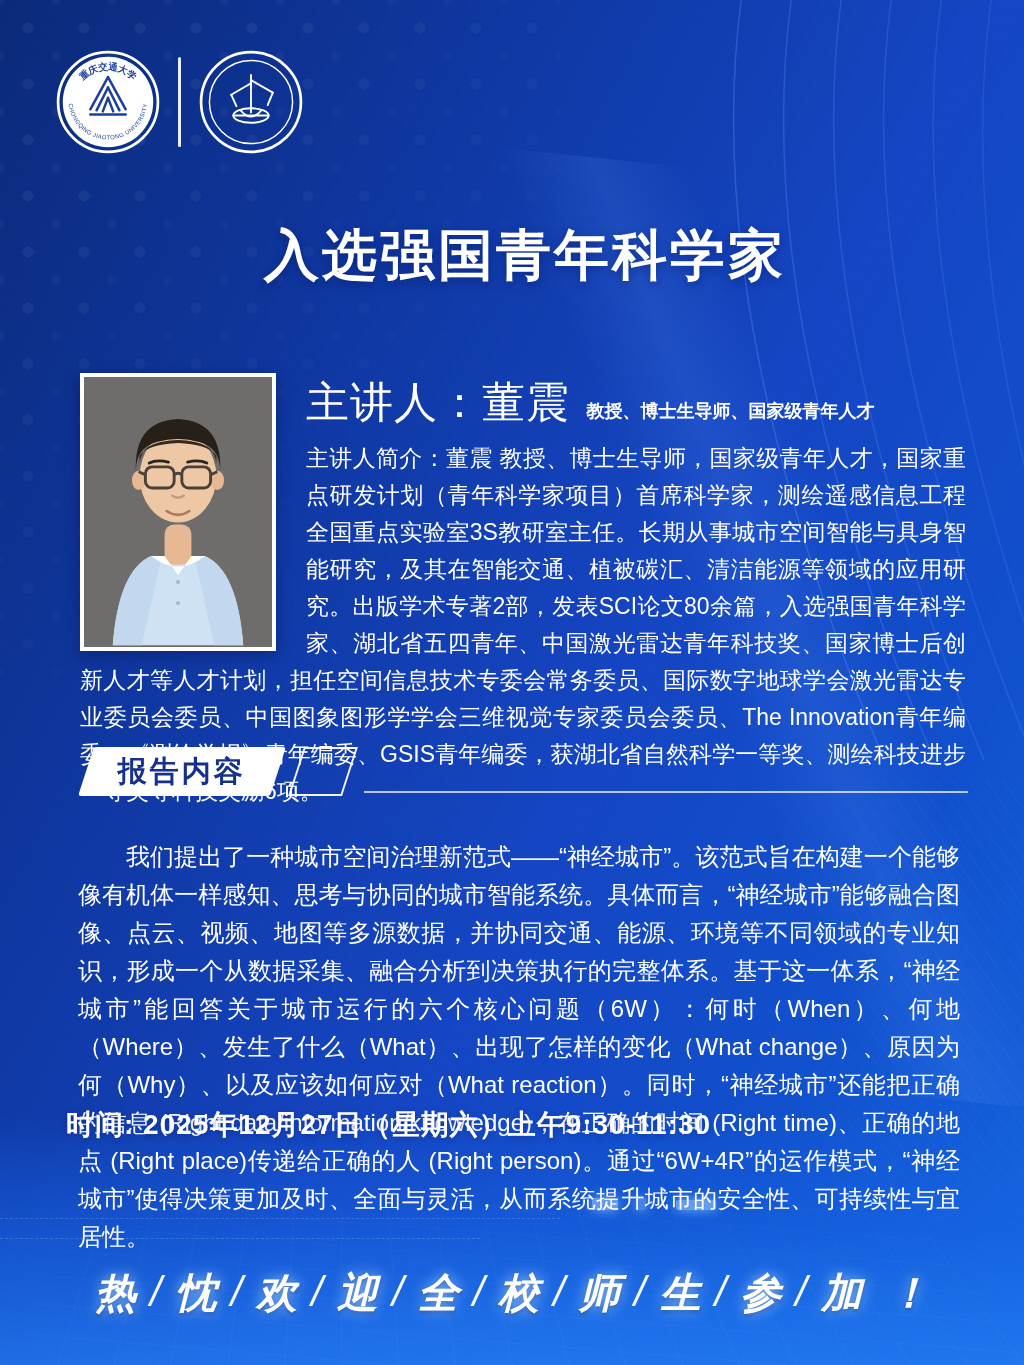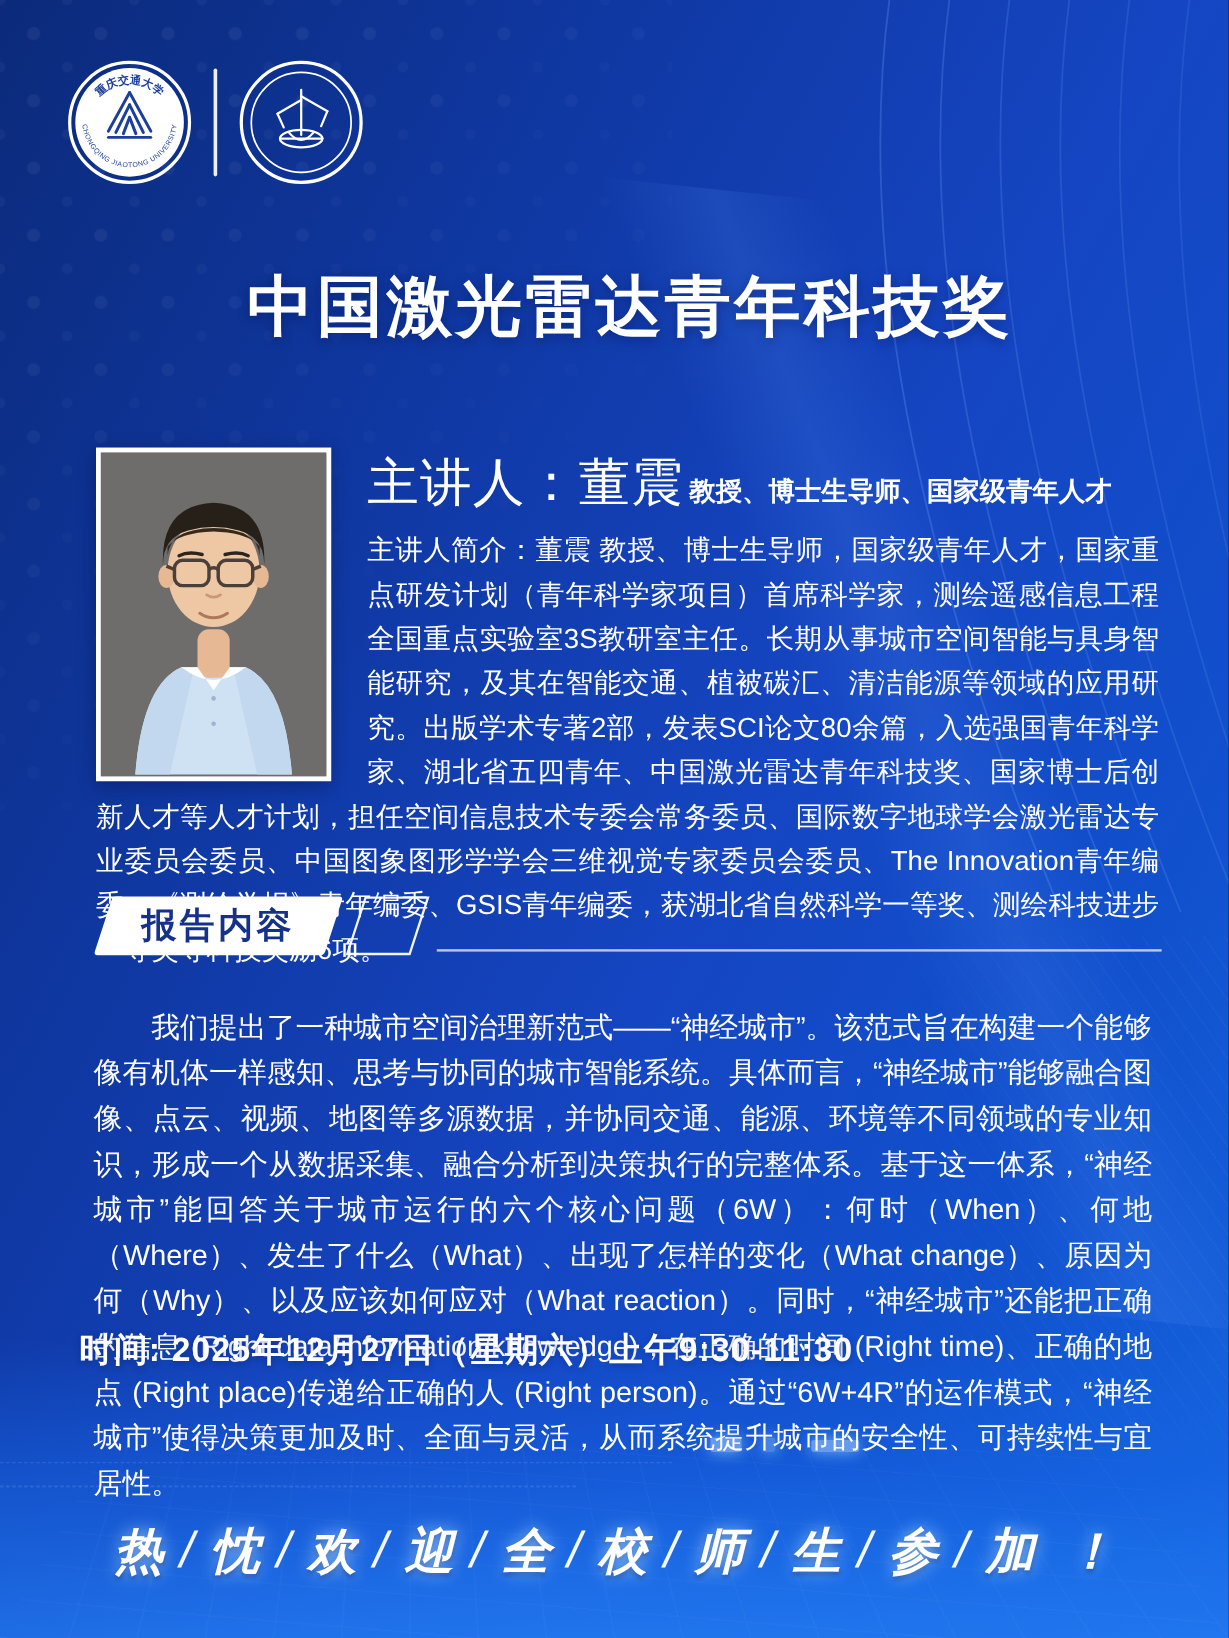--- a/index.html
+++ b/index.html
@@ -70,21 +70,21 @@
   }
   
   .speaker{ position:absolute; top:366px; left:80px; right:58px; }
   .photo{
     float:left; width:196px; height:278px; margin:7px 30px 8px 0;
     border:4px solid #fff; background:#6e6d6b; box-shadow:0 4px 14px rgba(0,10,50,.35);
   }
   .photo svg{ display:block; width:100%; height:100%; }
   .speaker-head{ padding-top:8px; margin-bottom:8px; white-space:nowrap; }
   .speaker-name{ font-size:43px; font-weight:normal; letter-spacing:1px; }
-  .speaker-titles{ font-size:22px; font-weight:bold; margin-left:0; }
+  .speaker-titles{ font-size:18px; font-weight:bold; margin-left:12px; }
   .bio{ font-size:23px; line-height:37px; text-align:justify; }
   
   .report-header{ position:absolute; top:747px; left:86px; right:56px; display:flex; align-items:center; }
   .badge{ background:#fff; transform:skewX(-18deg); padding:0 32px; height:49px; display:flex; align-items:center; border-radius:3px; }
   .badge-text{ transform:skewX(18deg); color:#16318c; font-size:29px; font-weight:bold; letter-spacing:3px; }
   .badge-outline{ width:54px; height:49px; border:2px solid rgba(255,255,255,.95); transform:skewX(-18deg); margin-left:18px; }
   .badge-line{ flex:1; height:2px; background:rgba(255,255,255,.7); align-self:flex-end; margin:0 0 3px 14px; }
   .abstract{
     position:absolute; top:814px; left:78px; right:64px;
     font-size:24px; line-height:38px; text-align:justify; text-indent:2em;margin-top:24px;
@@ -158,21 +158,21 @@
           <path d="M71 41 L66 53"></path>
         <path d="M50 32 L31 43"></path>
           <path d="M31 43 L36 54"></path>
         <ellipse cx="50" cy="63" rx="17" ry="7"></ellipse>
         <path d="M33 63 H67"></path>
         <path d="M40 58 Q50 70 60 58"></path>
       </g>
     </svg>
   </div>
 
-  <div class="main-title">中国激光雷达青年科技奖</div>
+  <div class="main-title">入选强国青年科学家</div>
 
   <section class="speaker">
     <div class="photo">
       <svg viewBox="0 0 196 278">
         <rect x="0" y="0" width="196" height="278" fill="#6e6d6b"></rect>
         <path d="M30 278 Q36 200 70 185 L126 185 Q160 200 166 278 Z" fill="#cfe2f4"></path>
         <path d="M30 278 Q36 200 70 185 L80 190 L60 278 Z" fill="#c2d8ee"></path>
         <path d="M166 278 Q160 200 126 185 L116 190 L136 278 Z" fill="#c2d8ee"></path>
         <rect x="84" y="152" width="28" height="42" rx="10" fill="#e6b894"></rect>
         <path d="M84 185 L98 205 L112 185 L126 185 Q112 196 98 196 Q84 196 70 185 Z" fill="#fff"></path>

